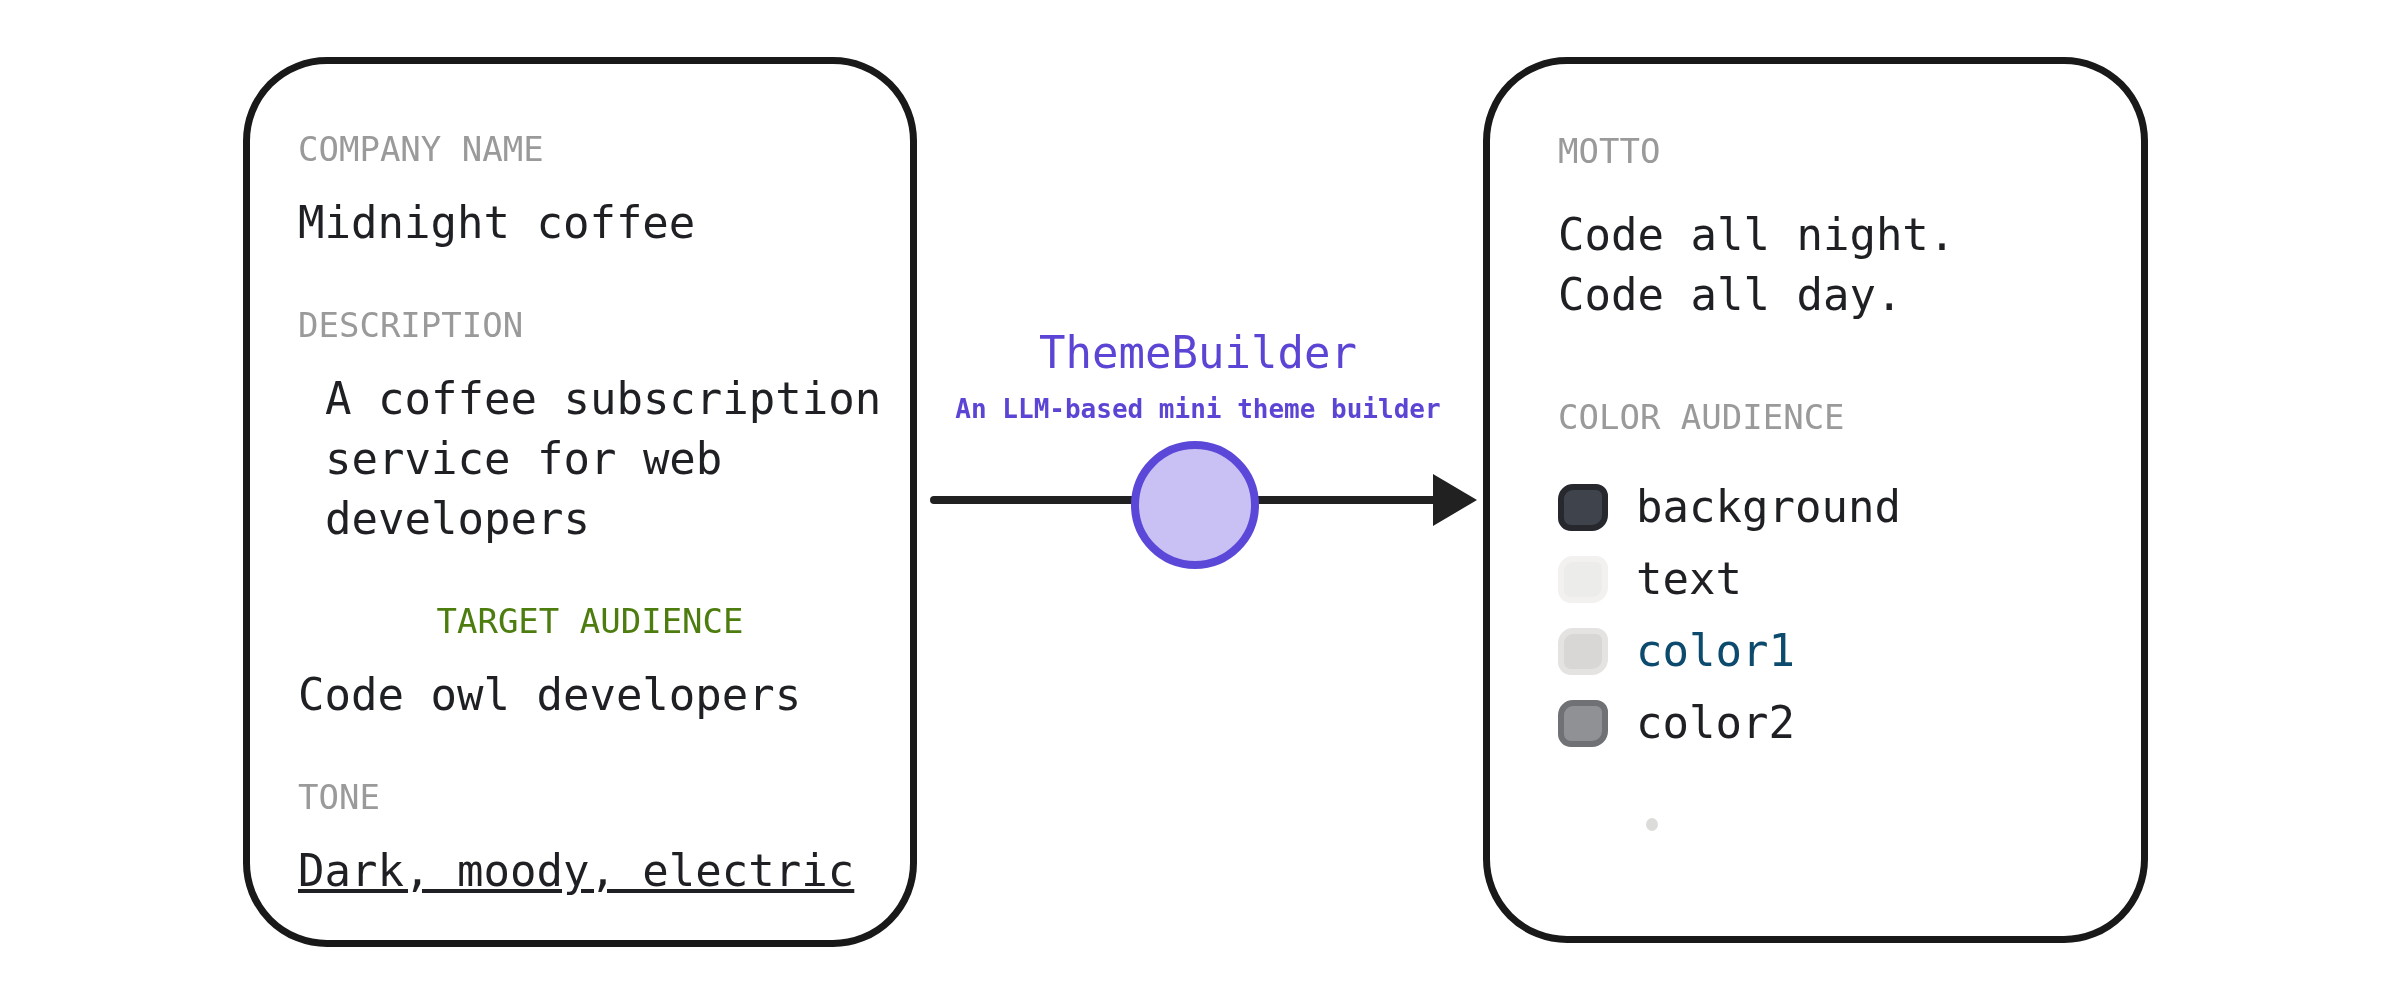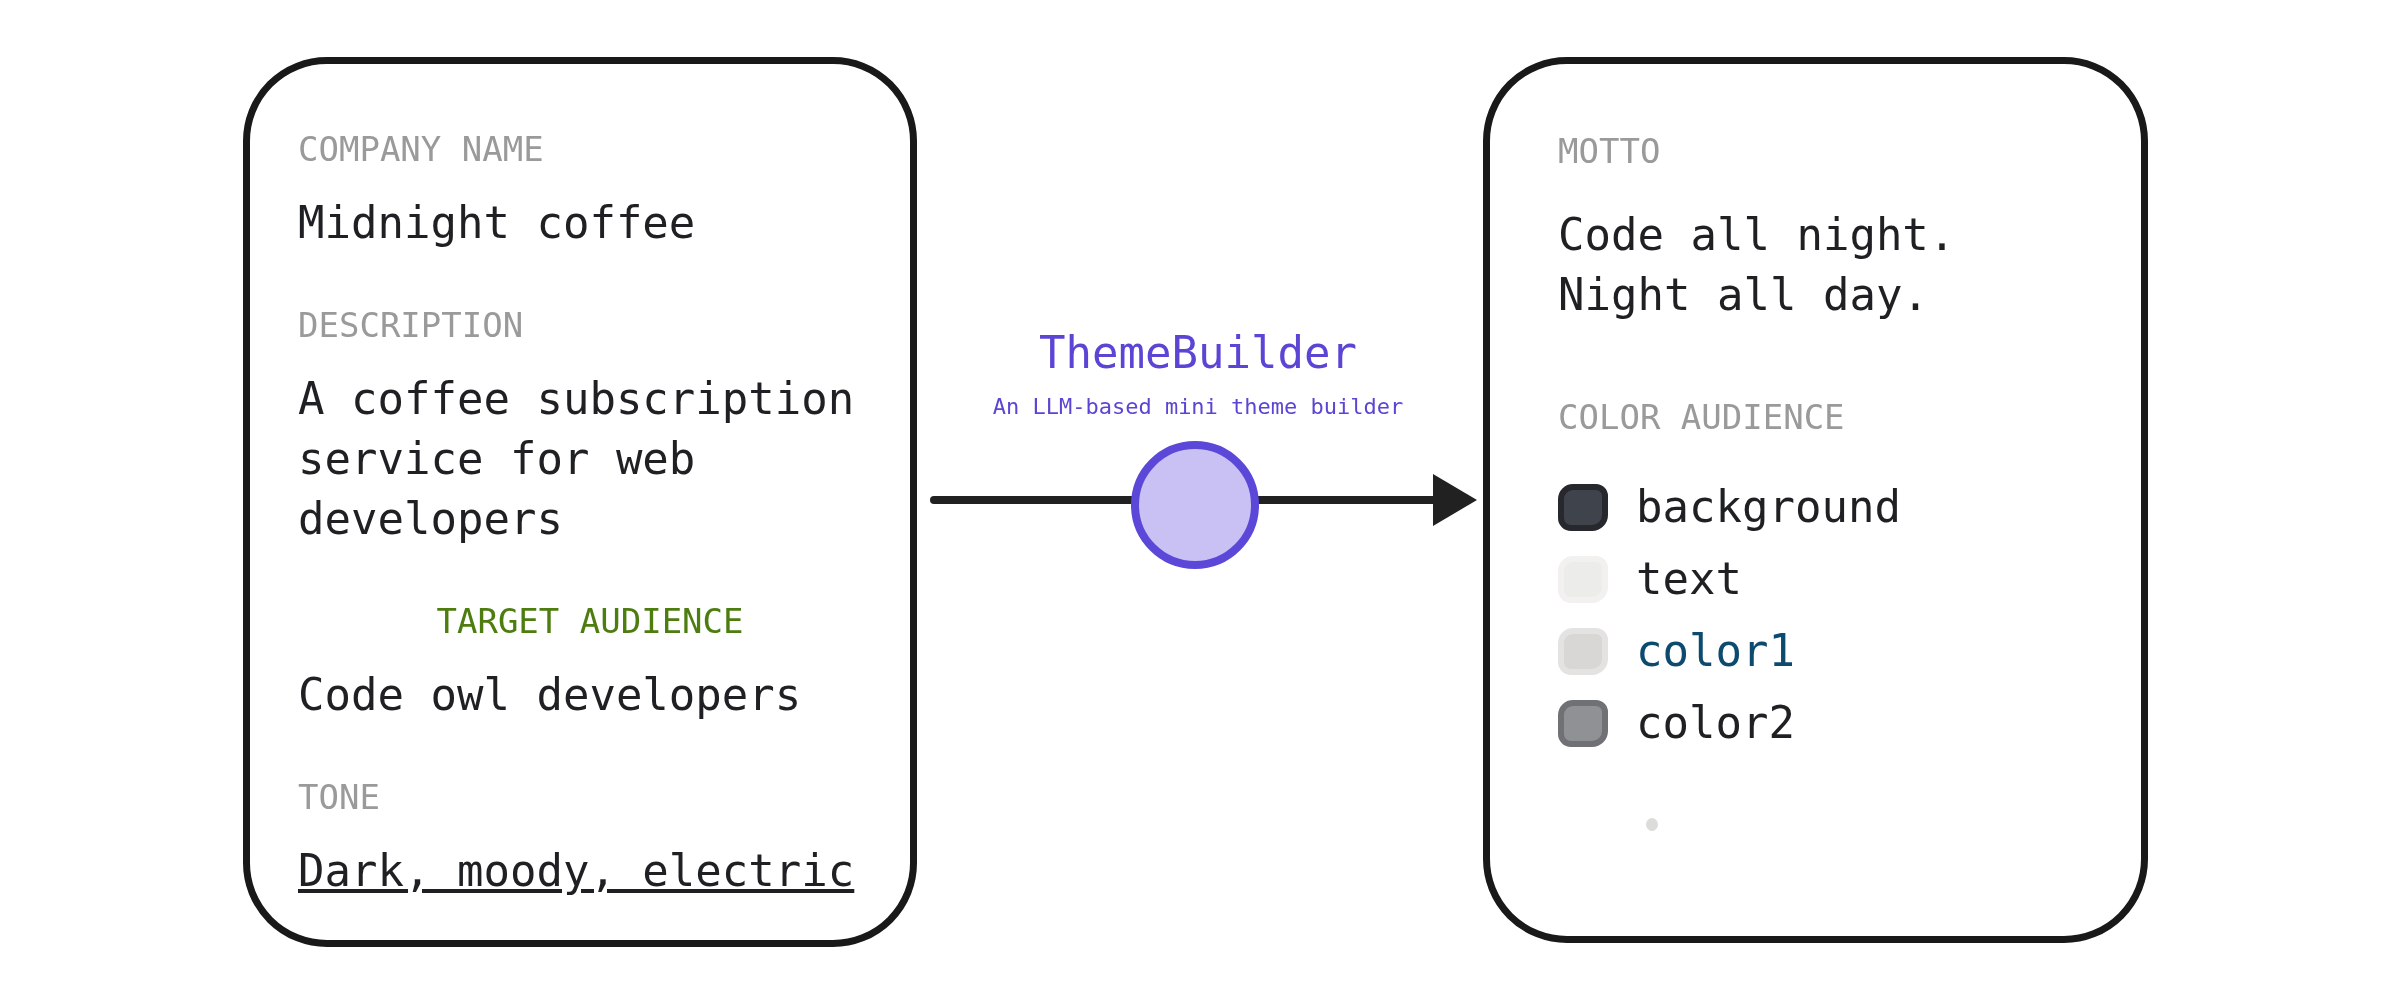--- a/index.html
+++ b/index.html
@@ -60,21 +60,21 @@
   
   #tb-title {
     position: absolute; left: 1198px; top: 327px;
     transform: translateX(-50%);
     font-size: 44px; font-weight: normal;
     color: #5b45d4; white-space: nowrap;
   }
   #tb-subtitle {
     position: absolute; left: 1198px; top: 394px;
     transform: translateX(-50%);
-    font-size: 22px; font-weight: normal;
+    font-size: 26px; font-weight: bold;
     color: #5b45d4; white-space: nowrap;
   }
   #arrow-line {
     position: absolute; left: 930px; top: 496px;
     width: 507px; height: 8px;
     border-radius: 4px;
     background: #212121;
   }
   #arrow-head {
     position: absolute; left: 1433px; top: 474px;
@@ -97,21 +97,21 @@
 
 <div class="card" id="input-card" style="border-color: rgb(25, 25, 25);">
 
   <div>
     <div class="field-label" style="color: rgb(154, 154, 154);">COMPANY NAME</div>
     <div class="field-value" style="color: rgb(31, 32, 35);">Midnight coffee</div>
   </div>
 
   <div>
     <div class="field-label" style="color: rgb(154, 154, 154);">DESCRIPTION</div>
-    <div class="field-value wrap-3" style="color: rgb(31, 32, 35);">A coffee subscription service for web developers</div>
+    <div class="field-value wrap-3" style="color: rgb(31, 32, 35); margin-left: 27px;">A coffee subscription service for web developers</div>
   </div>
 
   <div>
     <div class="field-label" style="color: #4d7c0f; text-align: center;">TARGET AUDIENCE</div>
     <div class="field-value" style="color: rgb(31, 32, 35);">Code owl developers</div>
   </div>
 
   <div>
     <div class="field-label" style="color: rgb(154, 154, 154);">TONE</div>
     <div class="field-value" style="color: rgb(31, 32, 35); text-decoration: underline;">Dark, moody, electric</div>
@@ -127,21 +127,21 @@
 <div id="arrow-head" style="border-left-color: rgb(33, 33, 33);"></div>
 
 <div id="node-circle" style="background: rgb(201, 192, 243); border-color: rgb(91, 72, 216);"></div>
 
 <div class="card" id="output-card" style="border-color: rgb(25, 25, 25);">
 
   <div class="field-label" style="margin-bottom: 40px; color: rgb(154, 154, 154);">MOTTO</div>
 
   <div>
     <div class="motto-line" style="color: rgb(31, 32, 35);">Code all night.</div>
-    <div class="motto-line" style="color: rgb(31, 32, 35);">Night all day.</div>
+    <div class="motto-line" style="color: rgb(31, 32, 35);">Code all day.</div>
   </div>
 
   <div class="field-label palette-title" style="color: rgb(154, 154, 154);">COLOR AUDIENCE</div>
 
   <div class="palette-row">
     <span class="swatch" style="background: rgb(63, 68, 76); border-color: rgb(38, 40, 46);"></span>
     <span class="swatch-label" style="color: rgb(31, 32, 35);">background</span>
   </div>
 
   <div class="palette-row">

